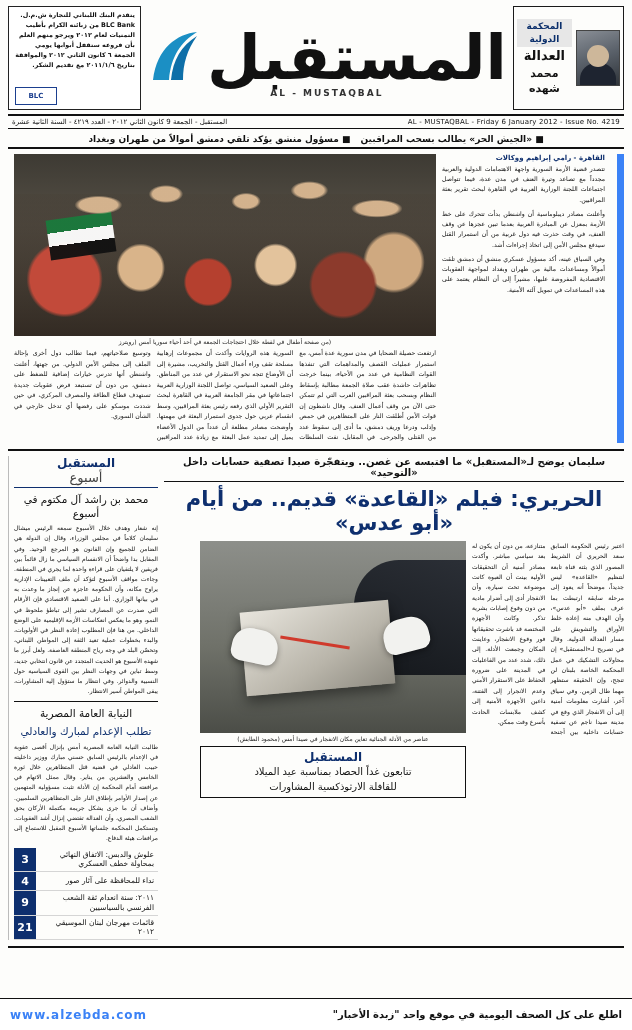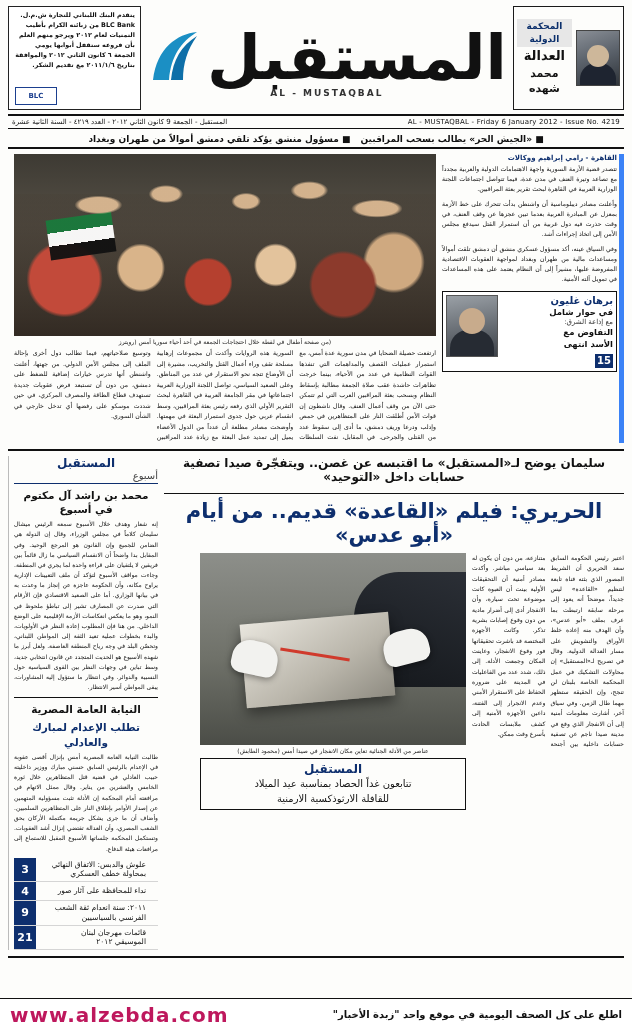--- a/index.html
+++ b/index.html
@@ -197,22 +197,22 @@
     line-height: 1.7;
     text-align: justify;
     color: #111;
     column-count: 2;
     column-gap: 6px;
     height: 182px;
     overflow: hidden;
   }
   .lead-right-col {
     width: 182px;
-    border-right: 5px solid #3b82f6;
-    padding-right: 2px;
+    border-right: 7px solid #3b82f6;
+    padding-right: 12px;
   }
   .lead-right-col .kicker {
     font-size: 7px; font-weight: bold; color: #0e2f6e; text-align: right; margin-bottom: 2px;
   }
   .lead-right-col p {
     margin: 0 0 4px; font-size: 6.2px; line-height: 1.65; text-align: justify; color: #111;
   }
 
   
   .opinion-box {
@@ -263,26 +263,26 @@
   }
   .col-center { flex: 1; }
 
   .almustaqbal-badge {
     text-align:center;
     border-bottom: 1px solid #0e2f6e;
     padding-bottom: 2px;
     margin-bottom: 3px;
   }
   .almustaqbal-badge .b1 { font-size: 12px; font-weight: bold; color: #0e2f6e; }
-  .almustaqbal-badge .b2 { font-size: 10px; color: #444; text-align: right; }
+  .almustaqbal-badge .b2 { font-size: 13px; color: #444; }
 
   .col-left h3 {
     margin: 4px 0 3px;
     font-size: 10.5px;
-    font-weight: bold;
+    font-weight: normal;
     color: #111;
     text-align: center;
     line-height: 1.35;
   }
   .col-left h3.blue { color: #0e2f6e; }
   .col-left p {
     margin: 0 0 4px;
     font-size: 6px;
     line-height: 1.7;
     text-align: justify;
@@ -305,32 +305,32 @@
     color: #fff;
     font-size: 11px;
     font-weight: bold;
     display: flex; align-items: center; justify-content: center;
   }
   .numlist-txt {
     flex: 1;
     font-size: 7.5px;
     color: #111;
     display: flex; align-items: center;
-    padding: 2px 12px;
+    padding: 2px 4px;
     text-align: right;
     line-height: 1.3;
   }
 
   
   .center-kicker {
     text-align: center;
-    font-size: 12px;
-    font-weight: bold;
-    color: #111;
-    padding-bottom: 9px;
+    font-size: 10px;
+    font-weight: bold;
+    color: #111;
+    padding-bottom: 3px;
     border-bottom: 1px solid #111;
   }
   .center-headline {
     text-align: center;
     font-size: 21px;
     font-weight: bold;
     color: #0e2f6e;
     padding: 5px 0 6px;
   }
   .center-body {
@@ -375,23 +375,23 @@
     background: #ffffff;
     border-top: 1px solid #111;
     display: flex;
     flex-direction: row;
     align-items: center;
     justify-content: space-between;
     padding: 0 10px;
   }
   .footer .site {
     direction: ltr;
-    font-size: 20px;
-    font-weight: bold;
-    color: #be185d;
+    font-size: 12px;
+    font-weight: bold;
+    color: #3b82f6;
     letter-spacing: 1px;
   }
   .footer .promo {
     font-size: 10px;
     font-weight: bold;
     color: #111;
   }
 
   
   .ph-sky { position:absolute; inset:0; }
@@ -493,31 +493,20 @@
 
 
   <div class="lead">
 
     <div class="lead-right-col">
       <div class="kicker">القاهرة - رامي إبراهيم ووكالات</div>
       <p>تتصدر قضية الأزمة السورية واجهة الاهتمامات الدولية والعربية مجدداً مع تصاعد وتيرة العنف في مدن عدة، فيما تتواصل اجتماعات اللجنة الوزارية العربية في القاهرة لبحث تقرير بعثة المراقبين.</p>
       <p>وأعلنت مصادر ديبلوماسية أن واشنطن بدأت تتحرك على خط الأزمة بمعزل عن المبادرة العربية بعدما تبين عجزها عن وقف العنف، في وقت حذرت فيه دول غربية من أن استمرار القتل سيدفع مجلس الأمن إلى اتخاذ إجراءات أشد.</p>
       <p>وفي السياق عينه، أكد مسؤول عسكري منشق أن دمشق تلقت أموالاً ومساعدات مالية من طهران وبغداد لمواجهة العقوبات الاقتصادية المفروضة عليها، مشيراً إلى أن النظام يعتمد على هذه المساعدات في تمويل آلته الأمنية.</p>
 
-      <div class="opinion-box">
-        <div class="opinion-photo"></div>
-        <div class="opinion-text">
-          <div class="ot-name">برهان غليون</div>
-          <div class="ot-line">في حوار شامل</div>
-          <div class="ot-sub">مع إذاعة الشرق:</div>
-          <div class="ot-line">التفاوض مع</div>
-          <div class="ot-line">الأسد انتهى</div>
-          <div class="opinion-page">15</div>
-        </div>
-      </div>
     </div>
 
     <div class="lead-photo-col">
       <div class="photo photo-main kids">
         <div class="ph-sky"></div>
         <div class="crowd"></div>
         <div class="flag"></div>
         <div class="hands"></div>
       </div>
       <div class="photo-caption">(من صفحة أطفال في لقطة خلال احتجاجات الجمعة في أحد أحياء سوريا أمس (رويترز</div>
@@ -538,21 +527,21 @@
             <div class="sleeve"></div>
             <div class="rubble"></div>
             <div class="wire"></div>
             <div class="glove-l"></div>
             <div class="glove-r"></div>
           </div>
           <div class="photo-caption">عناصر من الأدلة الجنائية تعاين مكان الانفجار في صيدا أمس (محمود الطابش)</div>
           <div class="mini-promo">
             <div class="mp-logo">المستقبل</div>
             <div class="mp-line">تتابعون غداً الحصاد بمناسبة عيد الميلاد</div>
-            <div class="mp-line">للقافلة الارثوذكسية الارمنية</div>
+            <div class="mp-line">للقافلة الارثوذكسية المشاورات</div>
           </div>
         </div>
       </div>
     </div>
 
     <div class="col-left">
       <div class="almustaqbal-badge">
         <div class="b1">المستقبل</div>
         <div class="b2">أسبوع</div>
       </div>

